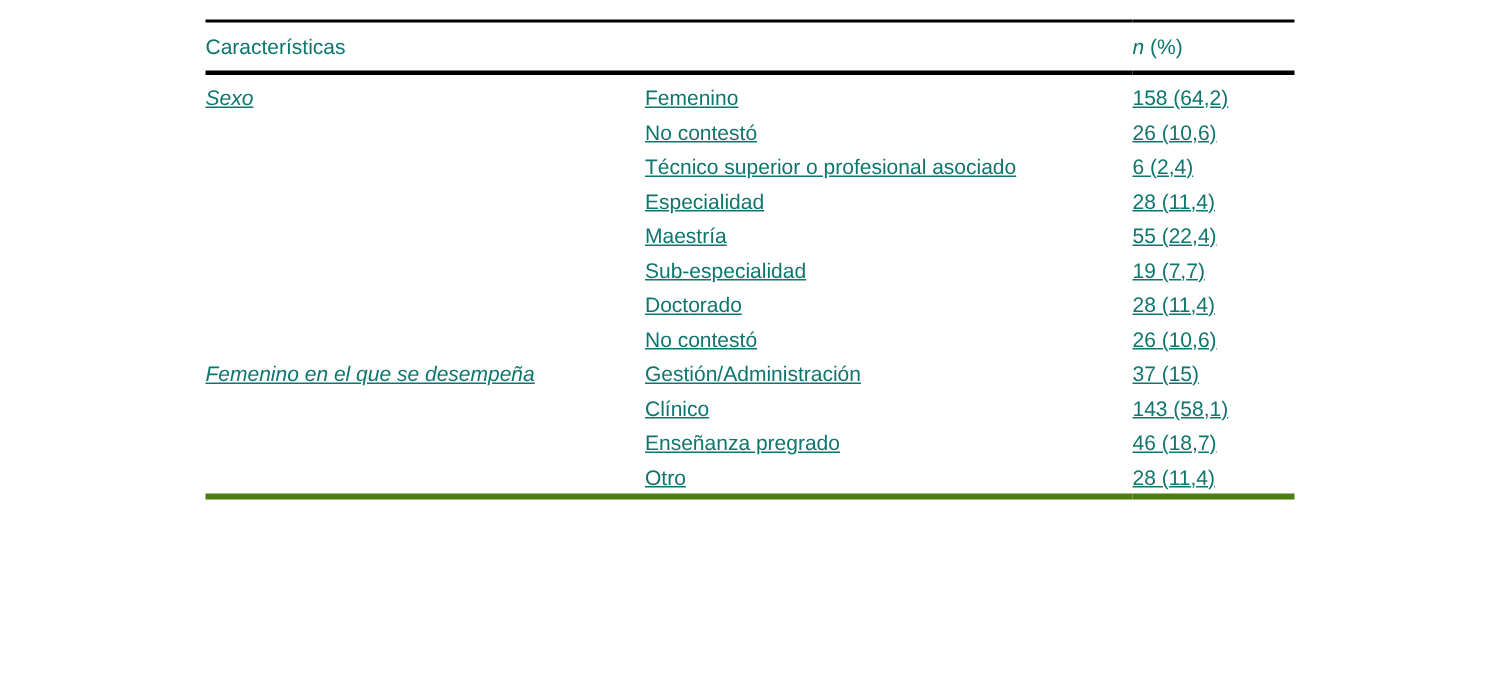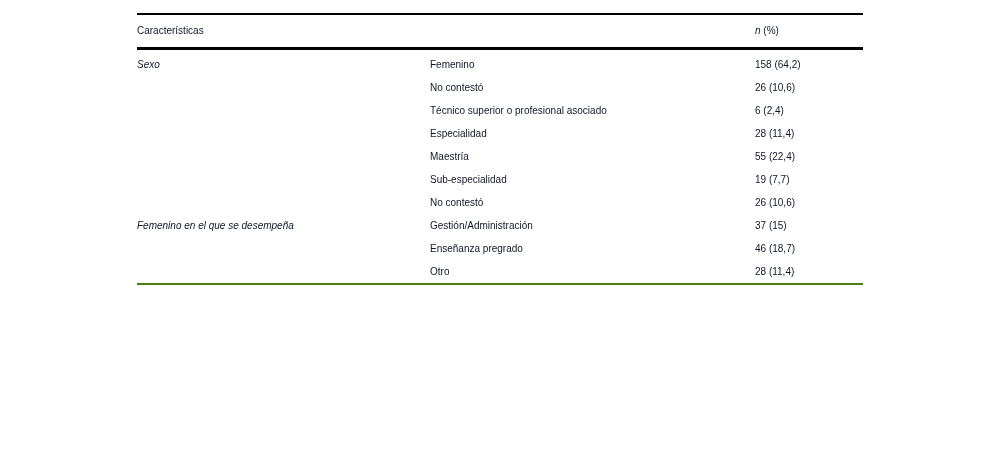--- a/index.html
+++ b/index.html
@@ -19,42 +19,43 @@
   .paper-table-wrap {
     position: absolute;
     left: 137px;
     top: 13px;
     width: 726px;
   }
   table.demo-table {
     border-collapse: collapse;
     table-layout: fixed;
     width: 100%;
-    font-size: 10px;
+    font-size: 14px;
     line-height: 1;
-    color: #0f172a;
+    color: #0f766e;
     border-top: 2px solid #000000;
-    border-bottom: 2px solid #4d7c0f;
+    border-bottom: 4px solid #4d7c0f;
   }
   table.demo-table thead tr {
     border-bottom: 3px solid #000000;
   }
   table.demo-table th {
     font-weight: normal;
     text-align: left;
     height: 32px;
     padding: 0;
     vertical-align: middle;
     white-space: nowrap;
   }
   table.demo-table td {
     height: 23px;
     padding: 0;
     vertical-align: middle;
     white-space: nowrap;
+    text-decoration: underline;
   }
   th.h-char { padding-left: 85px; }
   td.cat {
     font-style: italic;
     padding-left: 10px;
   }
   th.h-n .n-ital { font-style: italic; }
   td.lbl { }
   td.val { }
   tbody tr:first-child td { padding-top: 3px; }
@@ -105,28 +106,38 @@
           <td class="lbl">Maestría</td>
           <td class="val">55 (22,4)</td>
         </tr>
         <tr>
           <td class="cat"></td>
           <td class="lbl">Sub-especialidad</td>
           <td class="val">19 (7,7)</td>
         </tr>
         <tr>
           <td class="cat"></td>
+          <td class="lbl">Doctorado</td>
+          <td class="val">28 (11,4)</td>
+        </tr>
+        <tr>
+          <td class="cat"></td>
           <td class="lbl">No contestó</td>
           <td class="val">26 (10,6)</td>
         </tr>
 
         <tr>
           <td class="cat">Femenino en el que se desempeña</td>
           <td class="lbl">Gestión/Administración</td>
           <td class="val">37 (15)</td>
+        </tr>
+        <tr>
+          <td class="cat"></td>
+          <td class="lbl">Clínico</td>
+          <td class="val">143 (58,1)</td>
         </tr>
         <tr>
           <td class="cat"></td>
           <td class="lbl">Enseñanza pregrado</td>
           <td class="val">46 (18,7)</td>
         </tr>
         <tr>
           <td class="cat"></td>
           <td class="lbl">Otro</td>
           <td class="val">28 (11,4)</td>

